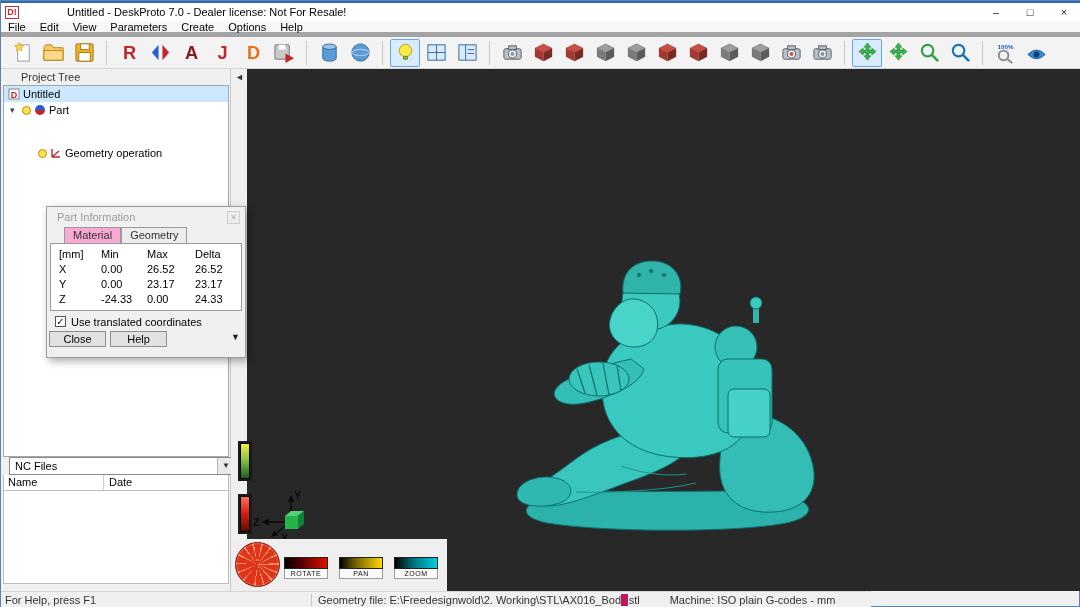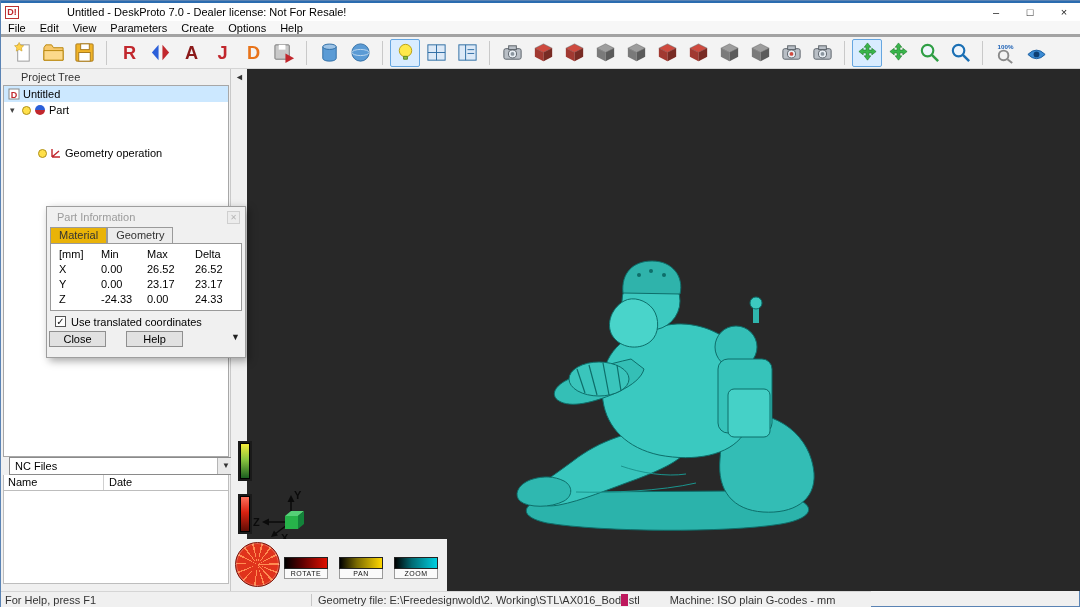--- a/index.html
+++ b/index.html
@@ -5,21 +5,21 @@
   *{margin:0;padding:0;box-sizing:border-box;font-family:"Liberation Sans",sans-serif;}
   html,body{width:1080px;height:607px;overflow:hidden;background:#fff;}
   #app{position:relative;width:1080px;height:607px;background:#f0f0f0;border:1px solid #5a83b4;}
 
   .topline{position:absolute;left:0;top:0;width:1080px;height:2px;background:#2b6cb0;}
   .titlebar{position:absolute;left:0;top:2px;width:1080px;height:18px;background:#fff;display:flex;align-items:center;font-size:11px;color:#000;}
   .app-icon{width:14px;height:13px;margin:0 6px 0 4px;background:#fff;border:1px solid #b33;color:#c1272d;font-weight:bold;font-size:9px;line-height:11px;text-align:center;}
   .title{flex:1;margin-left:42px;}
   .wbtn{width:34px;height:18px;text-align:center;line-height:18px;font-size:11px;color:#222;}
 
-  .menubar{position:absolute;left:0;top:20px;width:1080px;height:16px;background:#f7f7f7;display:flex;align-items:center;font-size:11px;border-bottom:3px solid #a3a3a3;}
+  .menubar{position:absolute;left:0;top:20px;width:1080px;height:16px;background:#f7f7f7;display:flex;align-items:center;font-size:11px;border-bottom:5px solid #a3a3a3;}
   .menubar span{padding:0 7px;height:16px;line-height:16px;}
 
   .toolbar{position:absolute;left:0;top:36px;width:1080px;height:32px;background:#f3f3f3;border-bottom:1px solid #d4d4d4;display:flex;align-items:center;padding-left:6px;gap:1px;}
   .tbtn{width:30px;height:28px;display:flex;align-items:center;justify-content:center;border:1px solid transparent;border-radius:2px;}
   .tbtn.sel{background:#d9ecff;border-color:#66a6e0;}
   .tsep{width:1px;height:24px;background:#c9c9c9;margin:0 6px;}
 
   .left-panel{position:absolute;left:0;top:68px;width:230px;height:522px;background:#f0f0f0;border-right:1px solid #c9c9c9;}
   .pt-header{position:absolute;left:0;top:0;width:230px;height:16px;font-size:11px;color:#333;padding-left:20px;line-height:16px;}
   .tree-box{position:absolute;left:2px;top:16px;width:226px;height:372px;background:#fff;border:1px solid #a7a7a7;overflow:hidden;}
@@ -61,26 +61,26 @@
   .meter.pan .bar{background-image:linear-gradient(90deg,#000,#7a6a00 40%,#ffd700),repeating-linear-gradient(90deg,rgba(0,0,0,.4) 0 1px,transparent 1px 6px);}
   .meter.zoo .bar{background-image:linear-gradient(90deg,#000,#006a72 40%,#00cfe0),repeating-linear-gradient(90deg,rgba(0,0,0,.4) 0 1px,transparent 1px 6px);}
   .meter .lbl{height:10px;background:#fafafa;border:1px solid #9a9a9a;border-top:none;font-size:7px;letter-spacing:.5px;text-align:center;line-height:9px;color:#111;}
   .m1{left:53px;} .m2{left:108px;} .m3{left:163px;}
 
   .dialog{position:absolute;left:45px;top:205px;width:200px;height:152px;background:#f0f0f0;border:1px solid #9e9e9e;box-shadow:3px 3px 8px rgba(0,0,0,.35);z-index:10;font-size:11px;}
   .dlg-title{height:20px;display:flex;align-items:center;padding-left:10px;color:#9b9b9b;}
   .dlg-close{position:absolute;right:5px;top:4px;width:13px;height:13px;background:#ececec;border:1px solid #cfcfcf;color:#b5b5b5;font-size:8px;line-height:11px;text-align:center;}
   .tabs{display:flex;padding-left:3px;height:16px;}
   .tab{padding:1px 8px 0;border:1px solid #9a9a9a;border-bottom:none;background:#ececec;color:#333;height:16px;}
-  .tab.active{background:#eab308;position:relative;z-index:2;}
+  .tab.active{background:#f9a8d4;position:relative;z-index:2;margin-left:14px;}
   .tbl{margin:0 3px;background:#fff;border:1px solid #9a9a9a;padding:3px 0 4px 8px;display:grid;grid-template-columns:42px 46px 48px 50px;row-gap:1px;font-size:11px;}
   .tbl span{height:14px;line-height:14px;}
   .chk{display:flex;align-items:center;gap:5px;padding:3px 0 0 8px;height:18px;}
   .chk .box{width:11px;height:11px;border:1px solid #555;background:#fff;font-size:10px;line-height:10px;text-align:center;color:#111;}
-  .dlg-btns{display:flex;gap:20px;padding:2px 0 0 2px;position:relative;}
+  .dlg-btns{display:flex;gap:4px;padding:2px 0 0 2px;position:relative;}
   .dlg-btns button{width:57px;height:16px;font-size:11px;background:#e1e1e1;border:1px solid #8f8f8f;}
   .dlg-dd{position:absolute;right:5px;top:3px;font-size:9px;color:#222;}
 
   .statusbar{position:absolute;left:0;top:590px;width:870px;height:17px;background:#f0f0f0;border-top:1px solid #d5d5d5;display:flex;align-items:center;font-size:11px;color:#333;}
   .statusbar .s1{width:310px;padding-left:4px;}
   .statusbar .s2{width:310px;border-left:1px solid #c6c6c6;padding-left:6px;white-space:nowrap;}
   .statusbar .s3{flex:1;border-left:7px solid #be185d;padding-left:6px;text-align:center;}
 </style>
 </head>
 <body>

